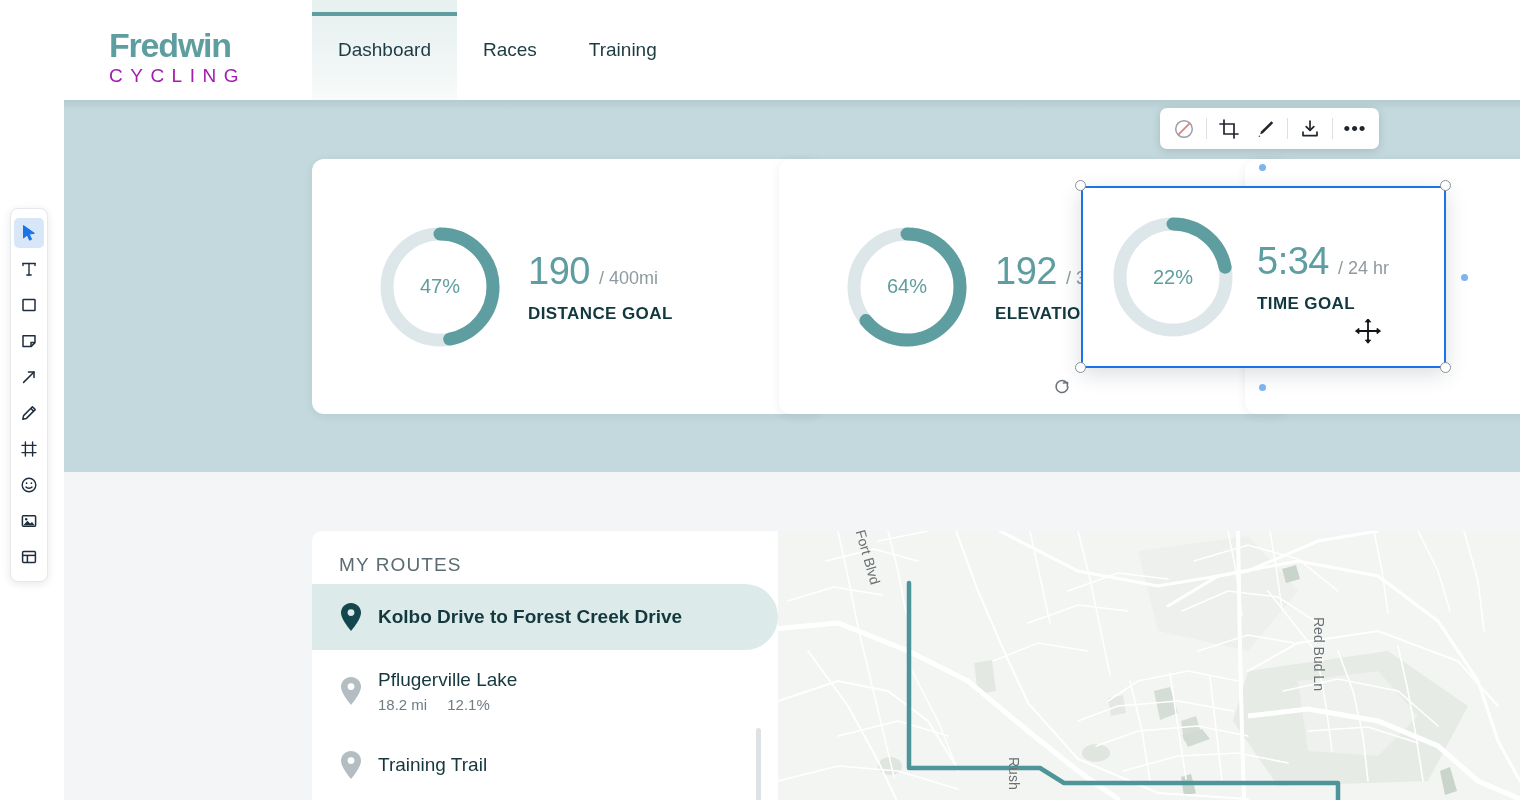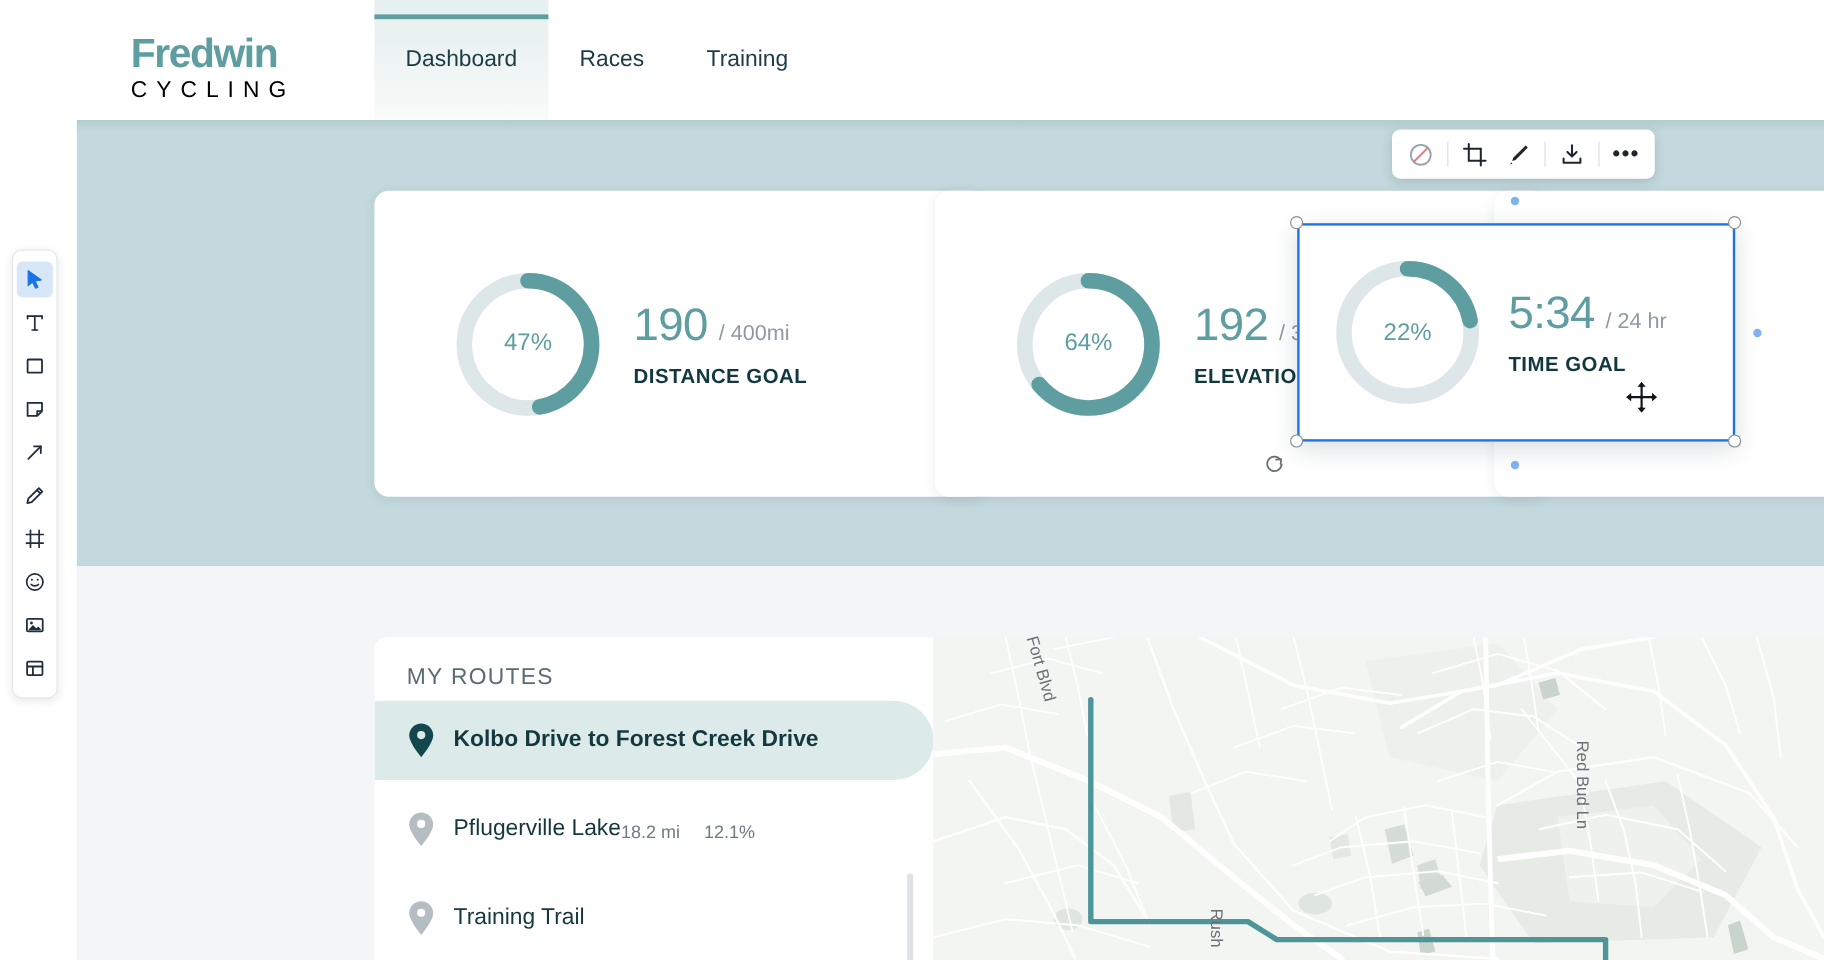--- a/index.html
+++ b/index.html
@@ -34,21 +34,21 @@
   #topnav {
     position: absolute; left: 0; top: 0; width: 1520px; height: 100px;
     background: #ffffff; z-index: 10;
   }
   #logo { position: absolute; left: 109px; top: 28px; }
   #logo .word {
     font-size: 34px; font-weight: 700; color: #5f9ea0;
     letter-spacing: -1.2px; line-height: 34px;
   }
   #logo .sub {
-    font-size: 19px; color: #000000; letter-spacing: 7.5px;
+    font-size: 19px; color: #a21caf; letter-spacing: 7.5px;
     line-height: 24px; margin-top: 2px;
   }
   #nav-tabs { position: absolute; left: 312px; top: 0; display: flex; height: 100px; align-items: stretch; justify-content: flex-end; }
   .nav-tab {
     position: relative; display: flex; align-items: center; justify-content: center;
     font-size: 19px; color: #1c3b42; padding: 0 26px; height: 100px;
   }
   .nav-tab.active {
     background: linear-gradient(180deg,#e6f0ef 0%, #eef5f4 55%, #f8fbfa 100%);
   }
@@ -158,21 +158,21 @@
     font-size: 19px; color: #5a6b71; letter-spacing: 1.1px;
     margin: 23px 0 4px 27px;
   }
   .route-item {
     position: relative; display: flex; align-items: center;
     height: 66px; margin-top: 8px; padding-left: 27px;
     border-top-right-radius: 34px; border-bottom-right-radius: 34px;
   }
   .route-item.selected { background: #dcebe9; }
   .route-pin { flex: 0 0 24px; margin-right: 15px; display: flex; align-items: center; }
-  .route-body { display: flex; flex-direction: row; }
+  .route-body { display: flex; flex-direction: column; }
   .route-name { font-size: 19px; color: #14383e; font-weight: 400; }
   .route-name.selected { font-weight: 700; }
   .route-meta { font-size: 15px; color: #6e7c82; margin-top: 5px; display: flex; gap: 20px; }
   #routes-scrollbar {
     position: absolute; right: 17px; top: 197px; width: 5px; height: 74px;
     background: #dfe2e5; border-radius: 3px;
   }
 
   
   #map {

